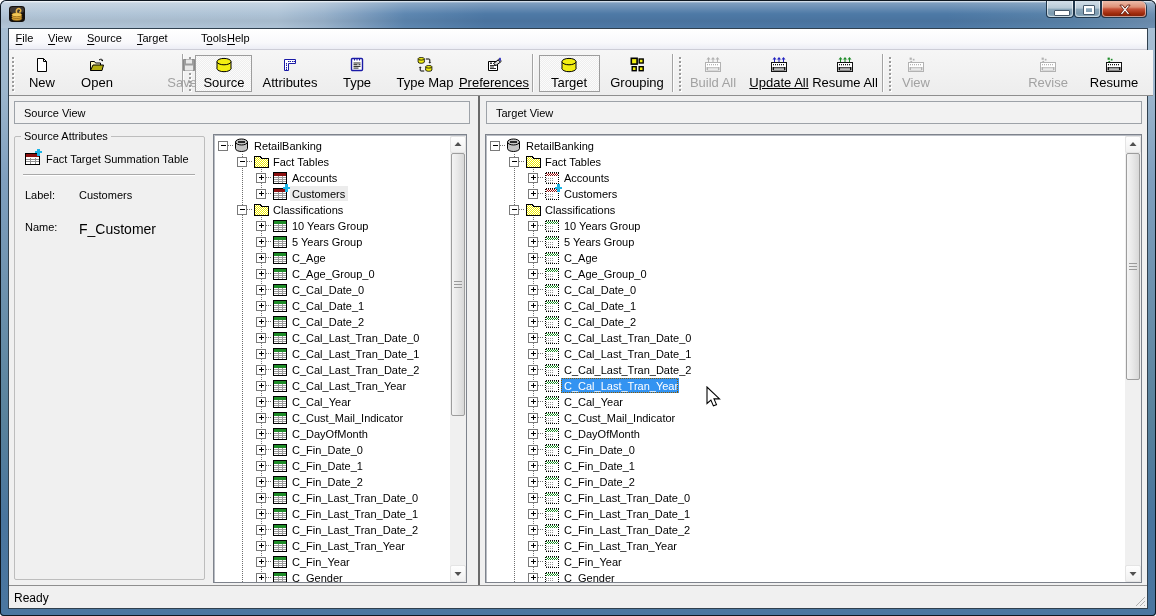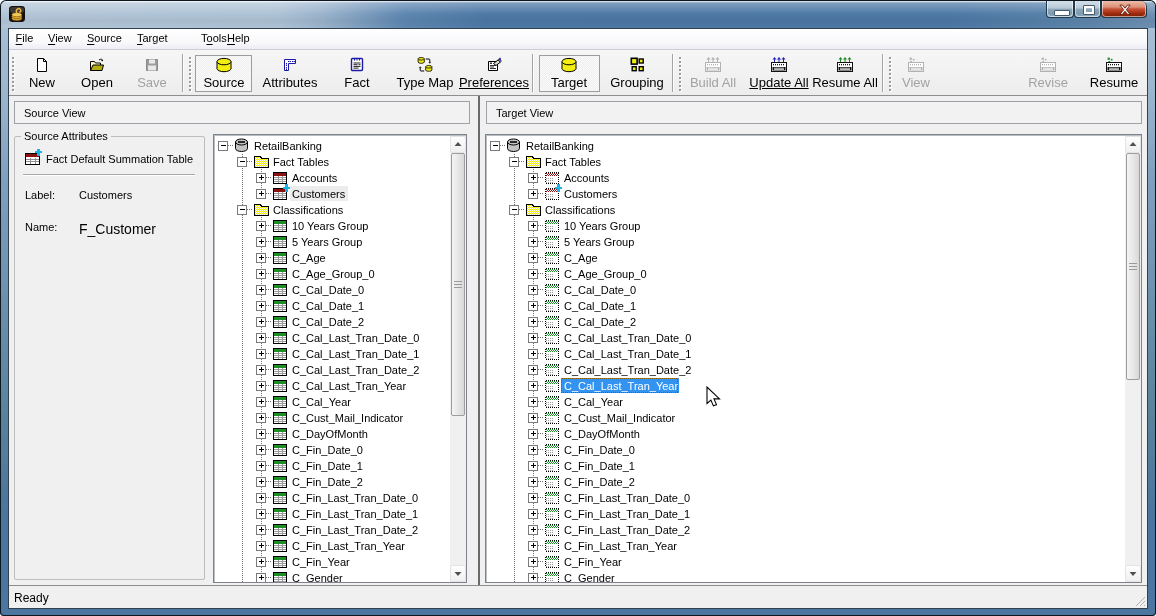--- a/index.html
+++ b/index.html
@@ -6,21 +6,21 @@
 #frame{position:absolute;inset:0;border-radius:6px 6px 4px 4px;
  background:linear-gradient(180deg,#adc3d7 0px,#9cb6cd 90px,#7f9fbe 180px,#58829c 420px,#49759e 520px,#4a76a0 616px);
  box-shadow:inset 0 0 0 1px #0e1720;}
 #titlebar{position:absolute;left:1px;right:1px;top:1px;height:27px;border-radius:6px 6px 0 0;
  background:linear-gradient(90deg,#b3c6d8 0%,#aec3d6 24%,#9ab3cc 28%,#5e87b1 35%,#4e79a6 42%,#4d79a6 82%,#5b84ab 93%,#6e90b2 100%);}
 #titlebar:before{content:"";position:absolute;inset:0;border-radius:6px 6px 0 0;
  background:linear-gradient(180deg,rgba(255,255,255,.9) 0,rgba(255,255,255,.28) 2px,rgba(255,255,255,.18) 6px,rgba(255,255,255,0) 13px,rgba(0,0,0,.05) 20px,rgba(0,0,0,0) 27px);}
 #title{position:absolute;left:30px;top:7px;font-size:12.5px;color:#000;letter-spacing:0;}
 #client{position:absolute;left:8px;top:28px;width:1138px;height:579px;background:#f0f0f0;border:1px solid #30404e;}
 #menubar{position:absolute;left:0;top:0;width:1138px;height:20px;background:linear-gradient(180deg,#ffffff,#f8f8fb 70%,#ecedf5);border-bottom:1px solid #cdcdd7;font-size:11px;color:#000;}
-#toolbar{position:absolute;left:0;top:21px;width:1138px;height:45px;background:linear-gradient(180deg,#f6f6f6,#ededed);border-bottom:1px solid #8e8e8e;font-size:13px;}
+#toolbar{position:absolute;left:0;top:21px;width:1138px;height:45px;background:linear-gradient(180deg,#f6f6f6,#ededed);border-bottom:1px solid #8e8e8e;font-size:13px;padding-left:6px;}
 #panels{position:absolute;left:0;top:67px;width:1138px;height:489px;background:#f0f0f0;border-bottom:1px solid #8e8e8e;}
 #status{position:absolute;left:0;top:557px;width:1138px;height:22px;background:#f0f0f0;font-size:12px;}
 .hdrbox{position:absolute;height:23px;border:1px solid #9da2a8;background:#f2f2f2;font-size:11px;line-height:22px;padding-left:9px;box-sizing:border-box;color:#000}
 .treebox{position:absolute;background:#fff;border:1px solid #7e838c;box-shadow:inset 1px 1px 0 #b9bdc4;box-sizing:border-box;}
 .grpbox{position:absolute;border:1px solid #bdbdbd;border-radius:2px;box-sizing:border-box;}
 u{text-decoration:underline;text-underline-offset:2px;}
 
 .wbtn{position:absolute;top:1px;height:17px;box-sizing:border-box;border:1px solid #20374c;border-top:none;}
 .wbtn .inner{position:absolute;inset:0;border:1px solid rgba(255,255,255,.55);border-top:none;}
 
@@ -127,21 +127,21 @@
         <div style="position:absolute;left:-12px;top:7px;width:90px;text-align:center;"><svg width="16" height="16" viewBox="0 0 16 16">
             <path d="M3.5 1.5 h6 l3 3 v10 h-9 Z" fill="#fff" stroke="#000"></path>
             <path d="M9.5 1.5 v3 h3" fill="none" stroke="#000"></path>
           </svg><div style="margin-top:-1px;color:#000">New</div></div>
         <div style="position:absolute;left:43px;top:7px;width:90px;text-align:center;"><svg width="16" height="16" viewBox="0 0 16 16">
             <path d="M1.5 13.5 V4.5 h4 l1 1.5 h5 v2" fill="#fdf7c0" stroke="#000"></path>
             <path d="M1.5 13.5 L4 8 h10.5 L13 13.5 Z" fill="#b3ad12" stroke="#000"></path>
             <path d="M10 3 q3 -2 3.5 1" fill="none" stroke="#000"></path>
             <path d="M13.5 4.5 l0.6 -2 l-2 0.7 Z" fill="#000"></path>
           </svg><div style="margin-top:-1px;color:#000">Open</div></div>
-        <div style="position:absolute;left:98px;top:7px;width:90px;text-align:center;"><svg width="16" height="16" viewBox="0 0 16 16">
+        <div style="position:absolute;left:98px;top:7px;width:90px;text-align:right;"><svg width="16" height="16" viewBox="0 0 16 16">
             <path d="M2.5 2.5 h11 v11 h-11 Z" fill="#9c9c9c" stroke="#8a8a8a"></path>
             <rect x="5" y="2.5" width="6" height="4" fill="#e8e8e8"></rect>
             <rect x="4" y="8.5" width="8" height="5" fill="#e8e8e8"></rect>
           </svg><div style="margin-top:-1px;color:#a2a2a2">Save</div></div>
         <div style="position:absolute;left:186px;top:5px;width:57px;height:37px;background:#fbfbfb;background-image:linear-gradient(45deg,#eeeeee 25%,transparent 25%,transparent 75%,#eeeeee 75%),linear-gradient(45deg,#eeeeee 25%,transparent 25%,transparent 75%,#eeeeee 75%);background-size:2px 2px;background-position:0 0,1px 1px;border:1px solid #9d9d9d;box-sizing:border-box"></div>
         <div style="position:absolute;left:170px;top:7px;width:90px;text-align:center;"><svg width="16" height="16" viewBox="0 0 16 16">
             <ellipse cx="8" cy="11.5" rx="7" ry="3.2" fill="#f2ee12" stroke="#000"></ellipse>
             <rect x="1" y="4.6" width="14" height="7" fill="#f2ee12"></rect>
             <line x1="1" y1="4.6" x2="1" y2="11.5" stroke="#000"></line>
             <line x1="15" y1="4.6" x2="15" y2="11.5" stroke="#000"></line>
@@ -155,21 +155,21 @@
             </g>
           </svg><div style="margin-top:-1px;color:#000">Attributes</div></div>
         <div style="position:absolute;left:303px;top:7px;width:90px;text-align:center;"><svg width="16" height="16" viewBox="0 0 16 16">
             <rect x="2.5" y="1.5" width="11" height="12" rx="1" fill="#fff" stroke="#1a1aa6" stroke-width="1.4"></rect>
             <g stroke="#1a1aa6" fill="none">
               <path d="M5.5 1.5 v2 M8 1.5 v2 M10.5 1.5 v2"></path>
             </g>
             <g stroke="#222" fill="none">
               <path d="M4.5 6 h7 M4.5 7.7 h4 M9.5 7.7 h2 M4.5 9.4 h7 M4.5 11.1 h5"></path>
             </g>
-          </svg><div style="margin-top:-1px;color:#000">Fact</div></div>
+          </svg><div style="margin-top:-1px;color:#000">Type</div></div>
         <div style="position:absolute;left:371px;top:7px;width:90px;text-align:center;"><svg width="16" height="16" viewBox="0 0 16 16">
             <ellipse cx="4.2" cy="5.0" rx="3.1" ry="1.3" fill="#f2ee12" stroke="#000" stroke-width="0.8"></ellipse>
             <rect x="1.1" y="1.7999999999999998" width="6.2" height="3.2" fill="#f2ee12"></rect>
             <line x1="1.1" y1="1.7999999999999998" x2="1.1" y2="5.0" stroke="#000" stroke-width="0.8"></line>
             <line x1="7.300000000000001" y1="1.7999999999999998" x2="7.300000000000001" y2="5.0" stroke="#000" stroke-width="0.8"></line>
             <ellipse cx="4.2" cy="1.7999999999999998" rx="3.1" ry="1.3" fill="#f2ee12" stroke="#000" stroke-width="0.8"></ellipse>
             <ellipse cx="11.8" cy="13.0" rx="3.1" ry="1.3" fill="#f2ee12" stroke="#000" stroke-width="0.8"></ellipse>
             <rect x="8.700000000000001" y="9.8" width="6.2" height="3.2" fill="#f2ee12"></rect>
             <line x1="8.700000000000001" y1="9.8" x2="8.700000000000001" y2="13.0" stroke="#000" stroke-width="0.8"></line>
             <line x1="14.9" y1="9.8" x2="14.9" y2="13.0" stroke="#000" stroke-width="0.8"></line>
@@ -320,21 +320,21 @@
         <line x1="1" y1="10.5" x2="14" y2="10.5"></line>
         <line x1="1" y1="12.5" x2="14" y2="12.5"></line>
         <line x1="5" y1="8.5" x2="5" y2="15"></line>
         <line x1="10" y1="8.5" x2="10" y2="15"></line>
       </g>
       <g fill="#19b4e6">
         <rect x="9.5" y="1.8" width="7.5" height="2.6"></rect>
         <rect x="12" y="-0.6" width="2.6" height="7.4"></rect>
       </g>
     </svg>
- <div style="position:absolute;left:46px;top:153px;font-size:11px;">Fact Default Summation Table</div>
+ <div style="position:absolute;left:46px;top:153px;font-size:11px;">Fact Target Summation Table</div>
  <div style="position:absolute;left:23px;top:174px;width:172px;height:1px;background:#a9a9a9;box-shadow:0 1px 0 #fff"></div>
  <div style="position:absolute;left:25px;top:189px;font-size:11px;">Label:</div>
  <div style="position:absolute;left:79px;top:189px;font-size:11px;">Customers</div>
  <div style="position:absolute;left:25px;top:221px;font-size:11px;">Name:</div>
  <div style="position:absolute;left:79px;top:221px;font-size:14px;">F_Customer</div>
 
  <div class="treebox" style="left:213px;top:134px;width:254px;height:449px;"></div>
  <div class="treebox" style="left:485px;top:134px;width:657px;height:449px;"></div>
  <div style="position:absolute;left:214px;top:135px;width:235px;height:447px;overflow:hidden">
       <svg width="235" height="447" viewBox="0 0 235 447" style="position:absolute" shape-rendering="crispEdges">

